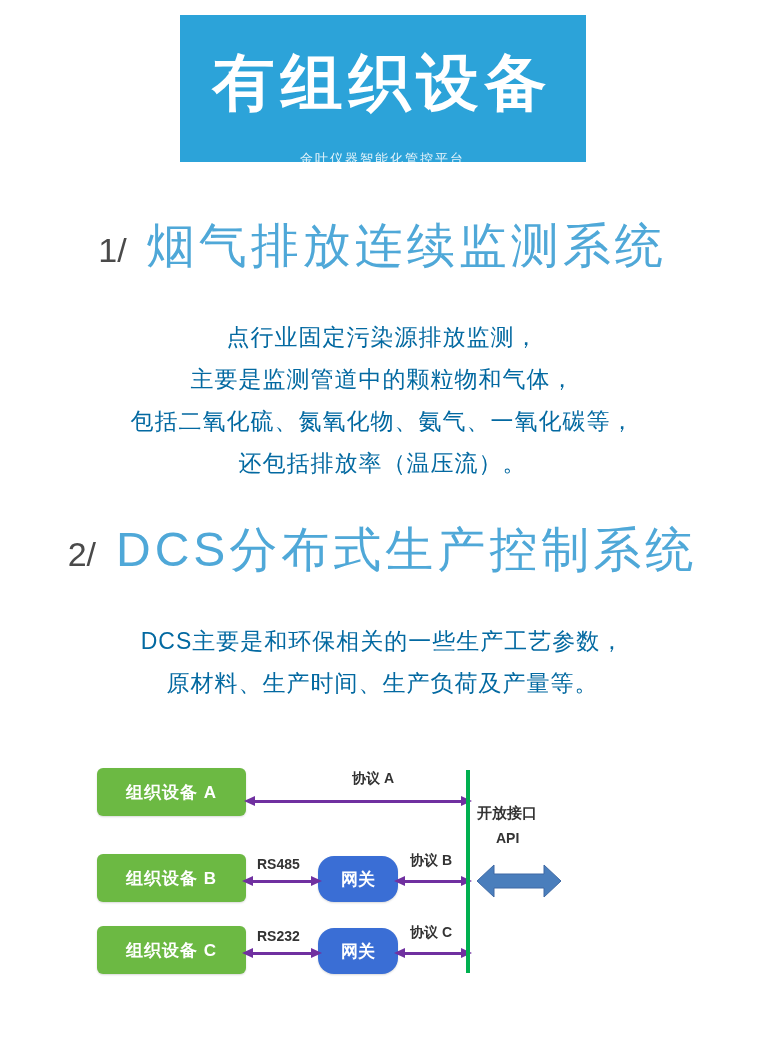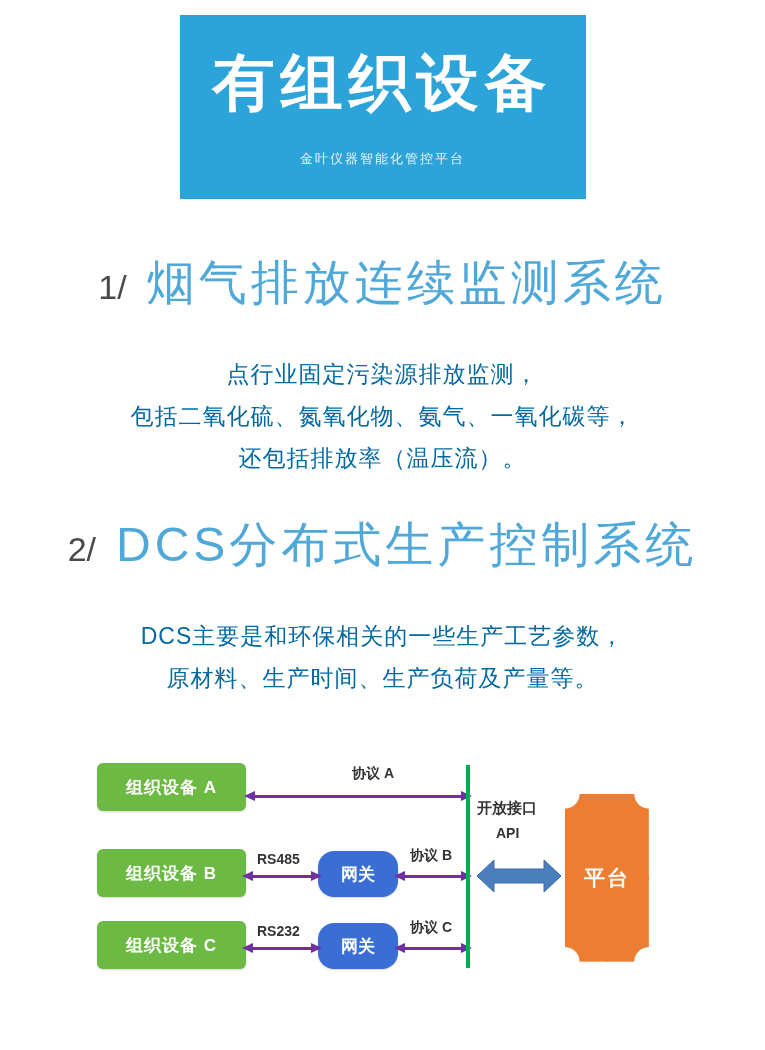--- a/index.html
+++ b/index.html
@@ -1,21 +1,21 @@
 <!DOCTYPE html>
 <html><head>
 <meta charset="utf-8">
 <style>
   * { margin:0; padding:0; box-sizing:border-box; }
   html,body { width:765px; height:1050px; background:#ffffff; overflow:hidden;
               font-family:"Liberation Sans","DejaVu Sans",sans-serif; }
   .page { position:relative; width:765px; height:1050px; background:#fff; }
 
   
-  .banner { width:406px; height:184px; margin:15px auto 0; background:#2ca3d9;
+  .banner { width:406px; height:147px; margin:15px auto 0; background:#2ca3d9;
             text-align:center; }
   .banner-title { padding-top:26px; font-size:62px; font-weight:bold; color:#ffffff;
                   letter-spacing:6px; }
   .banner-subtitle { margin-top:25px; font-size:13px; color:rgba(255,255,255,.88);
                      letter-spacing:2px; }
 
   
   .sec-head { display:flex; justify-content:center; align-items:baseline; gap:20px; }
   .sec-num { font-size:34px; color:#4a4a4a; }
   .sec-title { font-size:48px; color:#4fa8d8; letter-spacing:4px; }
@@ -82,20 +82,21 @@
     <div class="banner-subtitle">金叶仪器智能化管控平台</div>
   </div>
 
   <div class="section section-1">
     <div class="sec-head">
       <span class="sec-num">1/</span>
       <span class="sec-title">烟气排放连续监测系统</span>
     </div>
     <div class="sec-body">
       <div>点行业固定污染源排放监测，</div>
+      <div>主要是监测管道中的颗粒物和气体，</div>
       <div>包括二氧化硫、氮氧化物、氨气、一氧化碳等，</div>
       <div>还包括排放率（温压流）。</div>
     </div>
   </div>
 
   <div class="section section-2">
     <div class="sec-head">
       <span class="sec-num">2/</span>
       <span class="sec-title">DCS分布式生产控制系统</span>
     </div>
@@ -128,16 +129,15 @@
 
     <div class="bus-line"></div>
 
     <div class="dlabel lbl-open">开放接口</div>
     <div class="dlabel lbl-api">API</div>
 
     <svg class="big-arrow" viewBox="0 0 86 38" xmlns="http://www.w3.org/2000/svg">
       <polygon points="1,19 18,3 18,12 68,12 68,3 85,19 68,35 68,26 18,26 18,35" fill="#4a7ebc" stroke="#3e69a4" stroke-width="1"></polygon>
     </svg>
 
-    <div class="platform">平台</div>
   </div>
 
 </div>
 
 </body></html>

